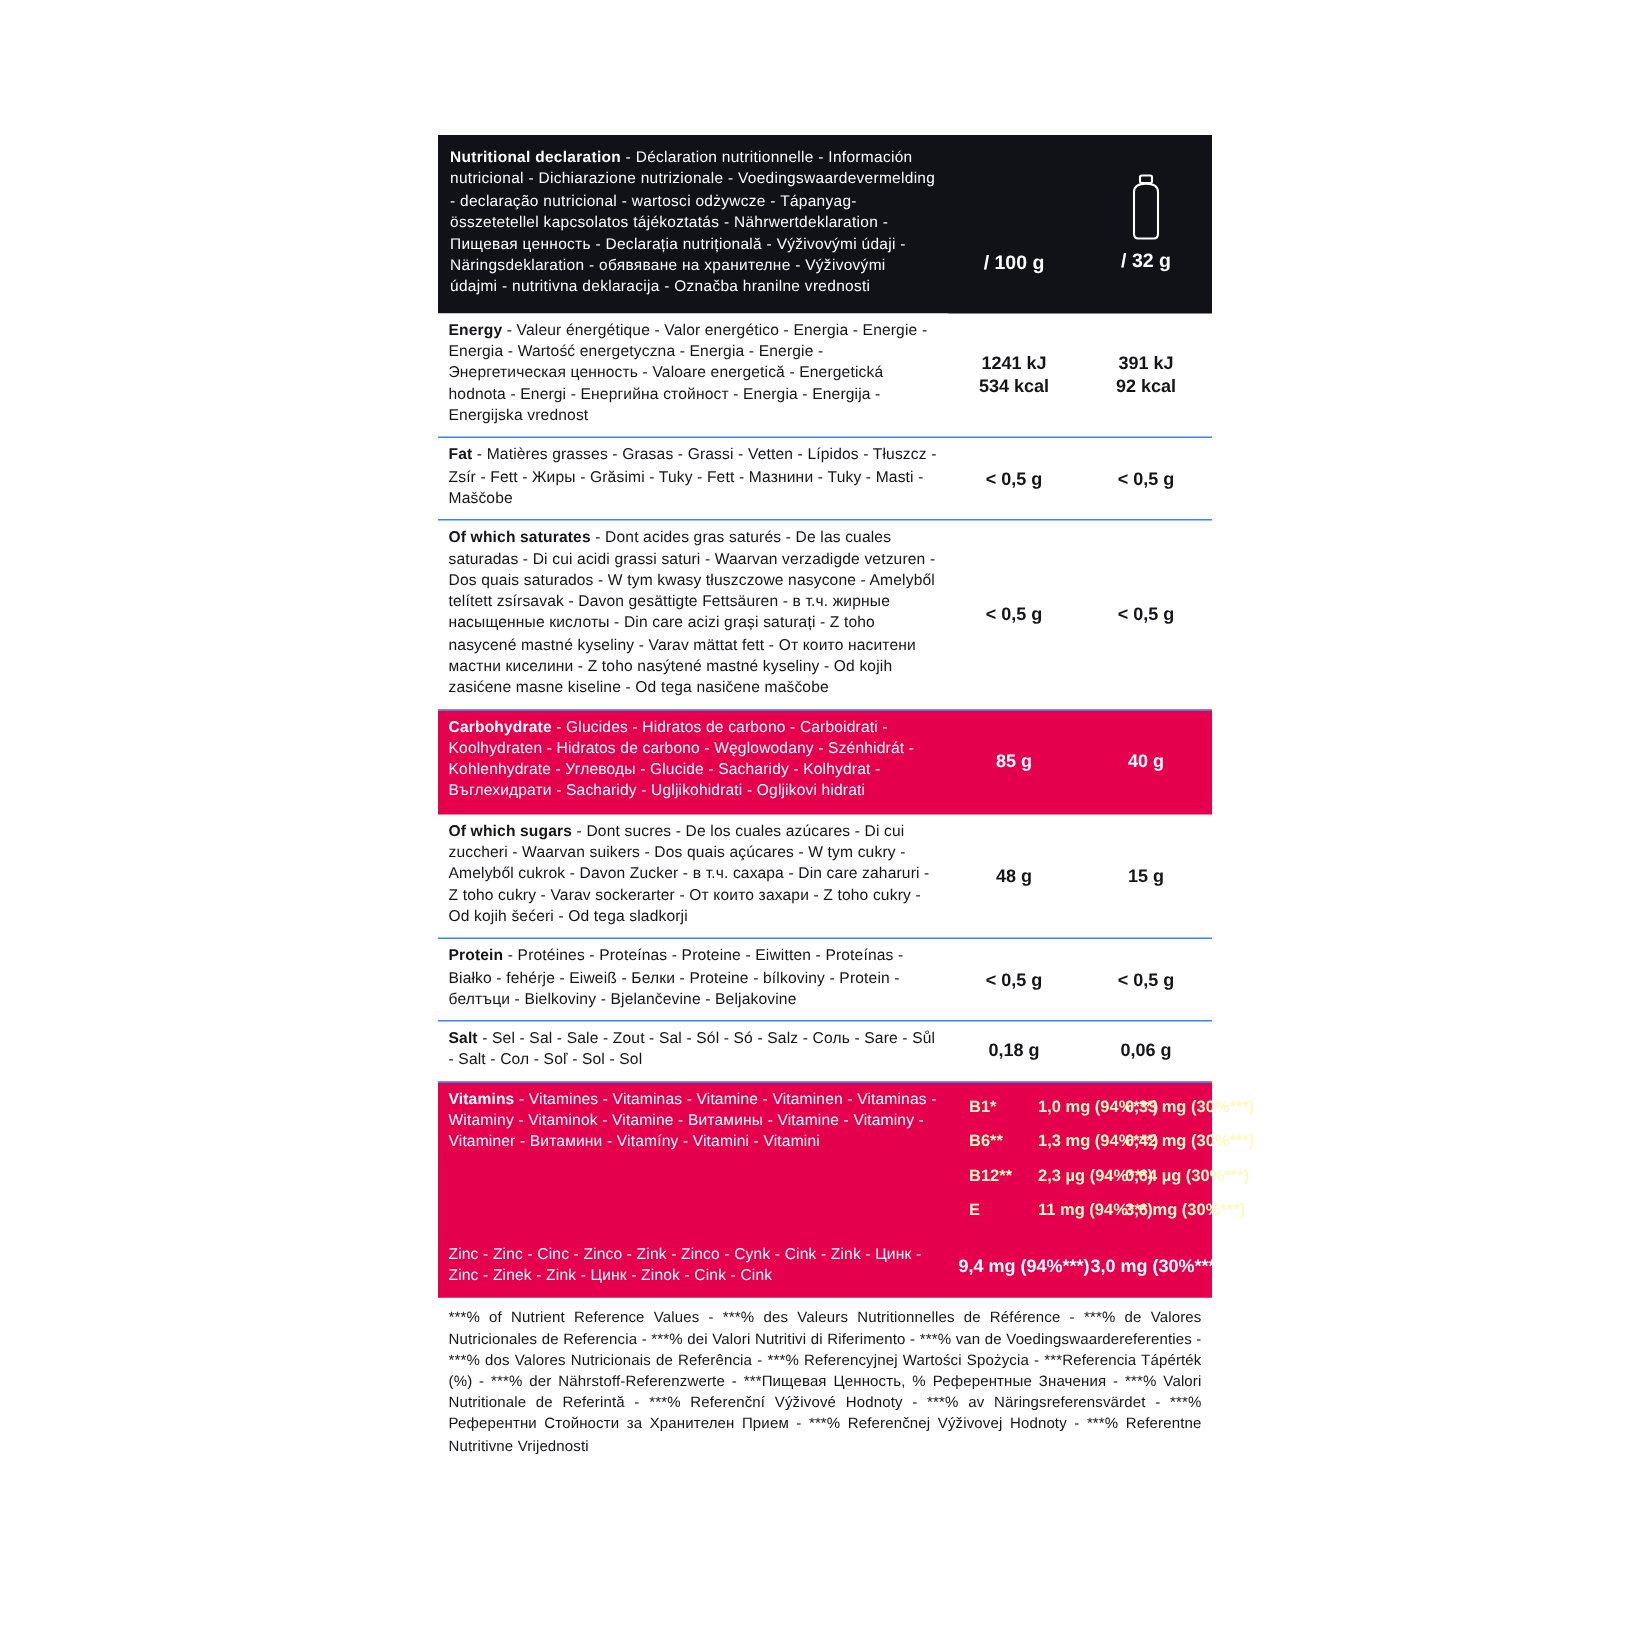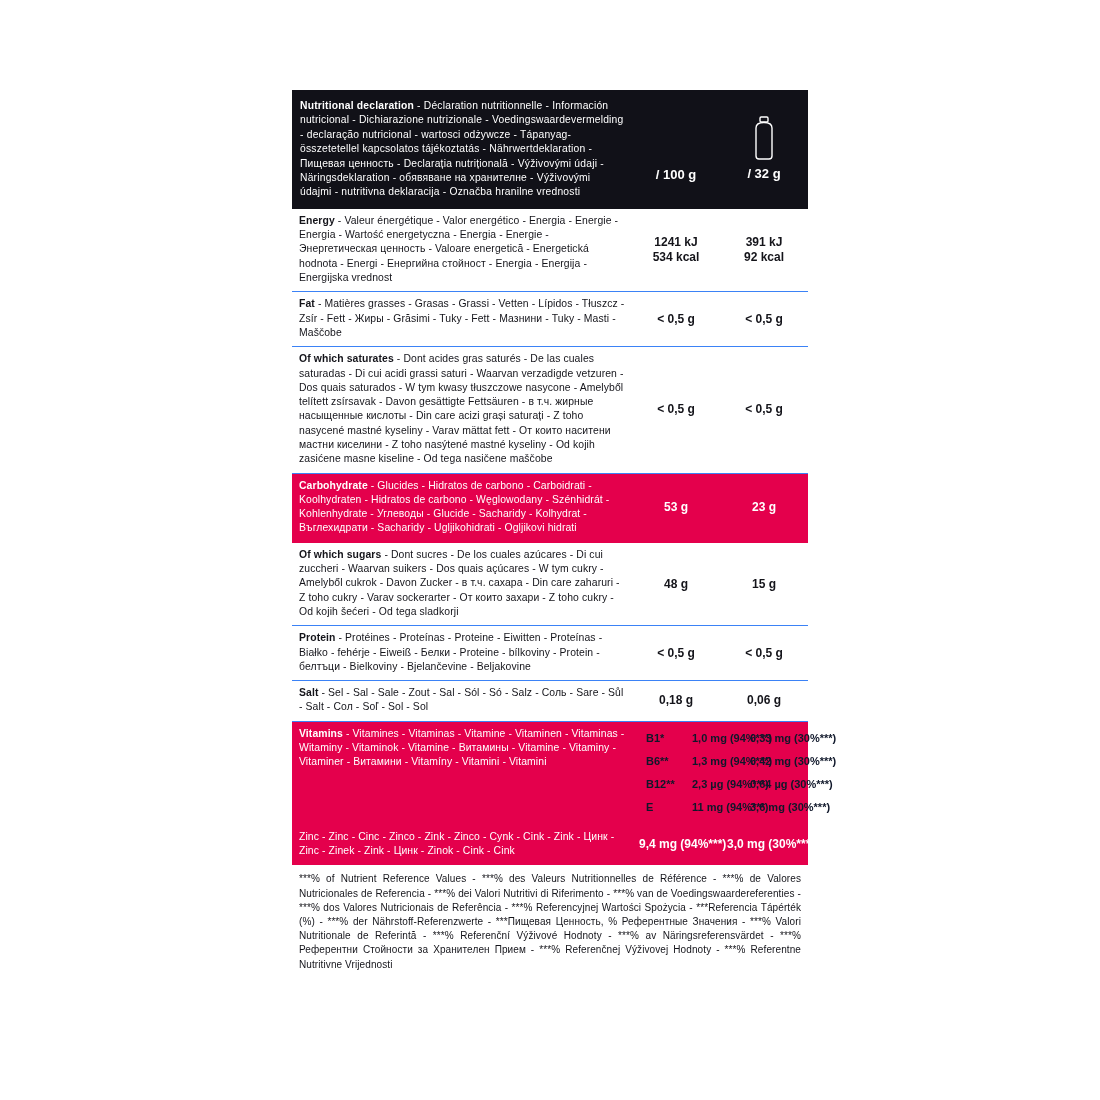--- a/index.html
+++ b/index.html
@@ -85,21 +85,21 @@
     vertical-align: middle;
     font-size: 12px;
     font-weight: 700;
     white-space: nowrap;
   }
   .row .val .kcal { display: block; margin-top: 1px; }
 
   
   .row.hl td {
     background: #e4004c;
-    color: #0f172a;
+    color: #fef9c3;
     border-bottom: 1px solid #e4004c;
   }
   .row.hl .desc { color: #ffffff; }
   .row.hl .val { color: #ffffff; }
 
   .row.vitamins td { padding-bottom: 5px; }
   .vit-table {
     width: 100%;
     border-collapse: collapse;
     table-layout: fixed;
@@ -181,22 +181,22 @@
         </tr>
 
         <tr class="row">
           <td class="desc"><b>Of which saturates</b> - Dont acides gras saturés - De las cuales saturadas - Di cui acidi grassi saturi - Waarvan verzadigde vetzuren - Dos quais saturados - W tym kwasy tłuszczowe nasycone - Amelyből telített zsírsavak - Davon gesättigte Fettsäuren - в т.ч. жирные насыщенные кислоты - Din care acizi grași saturați - Z toho nasycené mastné kyseliny - Varav mättat fett - От които наситени мастни киселини - Z toho nasýtené mastné kyseliny - Od kojih zasićene masne kiseline - Od tega nasičene maščobe</td>
           <td class="val">&lt; 0,5 g</td>
           <td class="val">&lt; 0,5 g</td>
         </tr>
 
         <tr class="row hl">
           <td class="desc"><b>Carbohydrate</b> - Glucides - Hidratos de carbono - Carboidrati - Koolhydraten - Hidratos de carbono - Węglowodany - Szénhidrát - Kohlenhydrate - Углеводы - Glucide - Sacharidy - Kolhydrat - Въглехидрати - Sacharidy - Ugljikohidrati - Ogljikovi hidrati</td>
-          <td class="val">53 g</td>
-          <td class="val">23 g</td>
+          <td class="val">85 g</td>
+          <td class="val">40 g</td>
         </tr>
 
         <tr class="row">
           <td class="desc"><b>Of which sugars</b> - Dont sucres - De los cuales azúcares - Di cui zuccheri - Waarvan suikers - Dos quais açúcares - W tym cukry - Amelyből cukrok - Davon Zucker - в т.ч. сахара - Din care zaharuri - Z toho cukry - Varav sockerarter - От които захари - Z toho cukry - Od kojih šećeri - Od tega sladkorji</td>
           <td class="val">48 g</td>
           <td class="val">15 g</td>
         </tr>
 
         <tr class="row">
           <td class="desc"><b>Protein</b> - Protéines - Proteínas - Proteine - Eiwitten - Proteínas - Białko - fehérje - Eiweiß - Белки - Proteine - bílkoviny - Protein - белтъци - Bielkoviny - Bjelančevine - Beljakovine</td>

